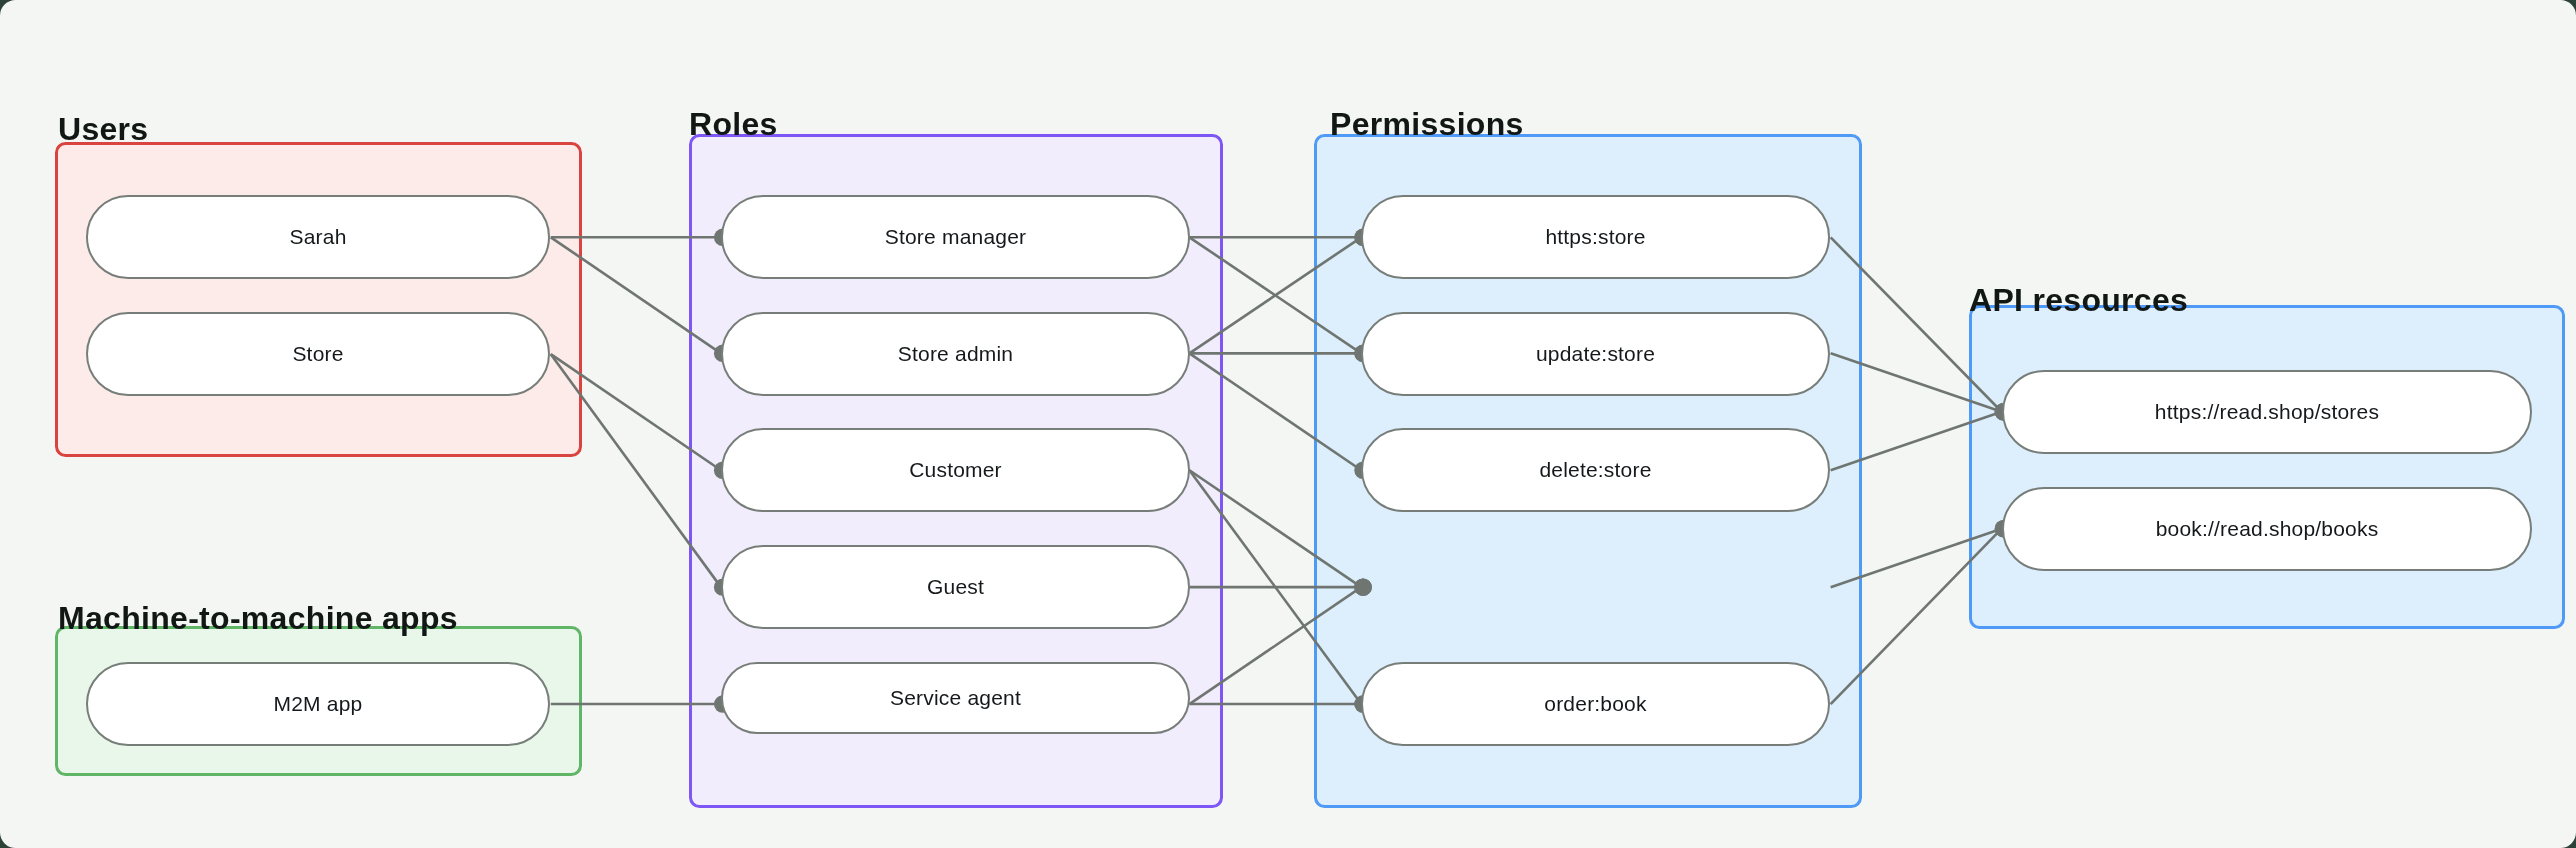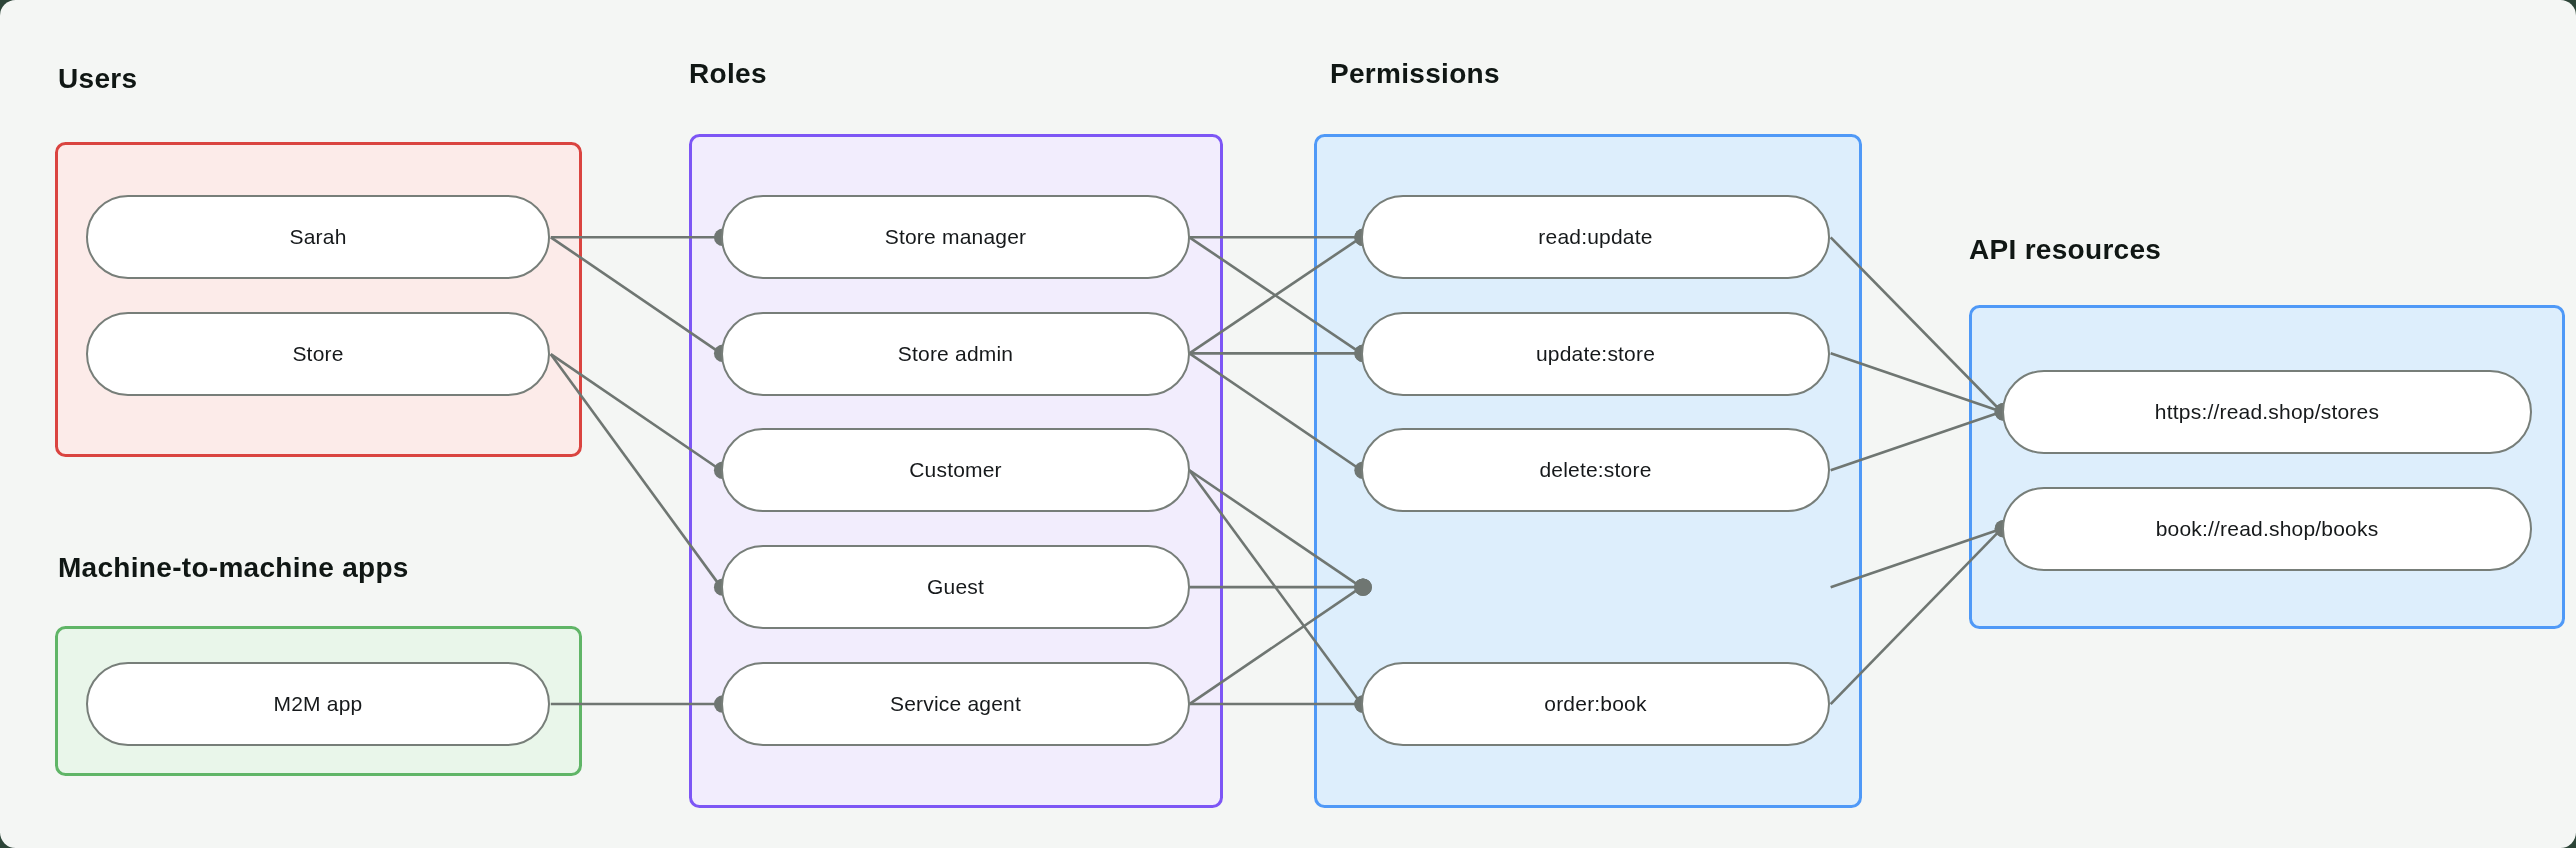--- a/index.html
+++ b/index.html
@@ -18,26 +18,27 @@
   }
   .group-box {
     position: absolute;
     box-sizing: border-box;
     border: 3.5px solid;
     border-radius: 10.5px;
     z-index: 1;
   }
   .group-label {
     position: absolute;
-    font-size: 28px;
+    font-size: 32px;
     font-weight: bold;
     color: #101714;
     letter-spacing: 0.3px;
     z-index: 3;
     white-space: nowrap;
+    margin-top: 48px;
   }
   #edges-layer {
     position: absolute;
     left: 0; top: 0;
     width: 2576px;
     height: 848px;
     z-index: 2;
     pointer-events: none;
   }
   .node {
@@ -108,24 +109,24 @@
     <div class="node" style="left: 86px; top: 312px; width: 464px; height: 84px;">Store</div>
     <div class="group-box" style="left: 55px; top: 626px; width: 527px; height: 150px; border-color: rgb(96, 181, 103); background: rgb(233, 246, 234);"></div>
     <div class="group-label" style="left: 58px; top: 552px;">Machine-to-machine apps</div>
     <div class="node" style="left: 86px; top: 662px; width: 464px; height: 84px;">M2M app</div>
     <div class="group-box" style="left: 689px; top: 134px; width: 534px; height: 674px; border-color: rgb(125, 86, 245); background: rgb(242, 237, 253);"></div>
     <div class="group-label" style="left: 689px; top: 58px;">Roles</div>
     <div class="node" style="left: 721px; top: 195px; width: 469px; height: 84px;">Store manager</div>
     <div class="node" style="left: 721px; top: 428px; width: 469px; height: 84px;">Customer</div>
     <div class="node" style="left: 721px; top: 312px; width: 469px; height: 84px;">Store admin</div>
     <div class="node" style="left: 721px; top: 545px; width: 469px; height: 84px;">Guest</div>
-    <div class="node" style="left: 721px; top: 662px; width: 469px; height: 84px;">Service agent</div>
+    <div class="node" style="left: 721px; top: 662px; width: 469px; height: 72px;">Service agent</div>
     <div class="group-box" style="left: 1314px; top: 134px; width: 548px; height: 674px; border-color: rgb(79, 153, 247); background: rgb(221, 238, 252);"></div>
     <div class="group-label" style="left: 1330px; top: 58px;">Permissions</div>
-    <div class="node" style="left: 1361px; top: 195px; width: 469px; height: 84px;">read:update</div>
+    <div class="node" style="left: 1361px; top: 195px; width: 469px; height: 84px;">https:store</div>
     <div class="node" style="left: 1361px; top: 312px; width: 469px; height: 84px;">update:store</div>
     <div class="node" style="left: 1361px; top: 428px; width: 469px; height: 84px;">delete:store</div>
     <div class="node" style="left: 1361px; top: 662px; width: 469px; height: 84px;">order:book</div>
     <div class="group-box" style="left: 1969px; top: 305px; width: 596px; height: 324px; border-color: rgb(79, 153, 247); background: rgb(221, 238, 252);"></div>
     <div class="group-label" style="left: 1969px; top: 234px;">API resources</div>
     <div class="node" style="left: 2002px; top: 370px; width: 530px; height: 84px;">https://read.shop/stores</div>
     <div class="node" style="left: 2002px; top: 487px; width: 530px; height: 84px;">book://read.shop/books</div>
   </div>
 
 

